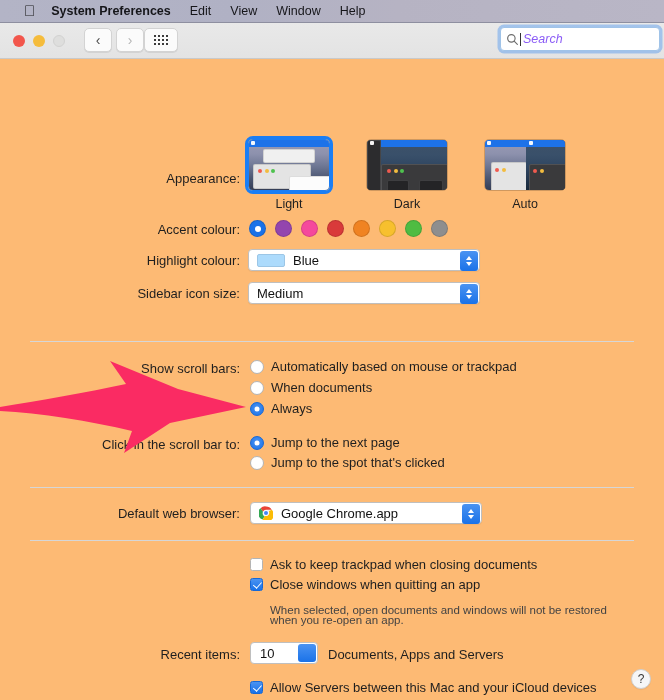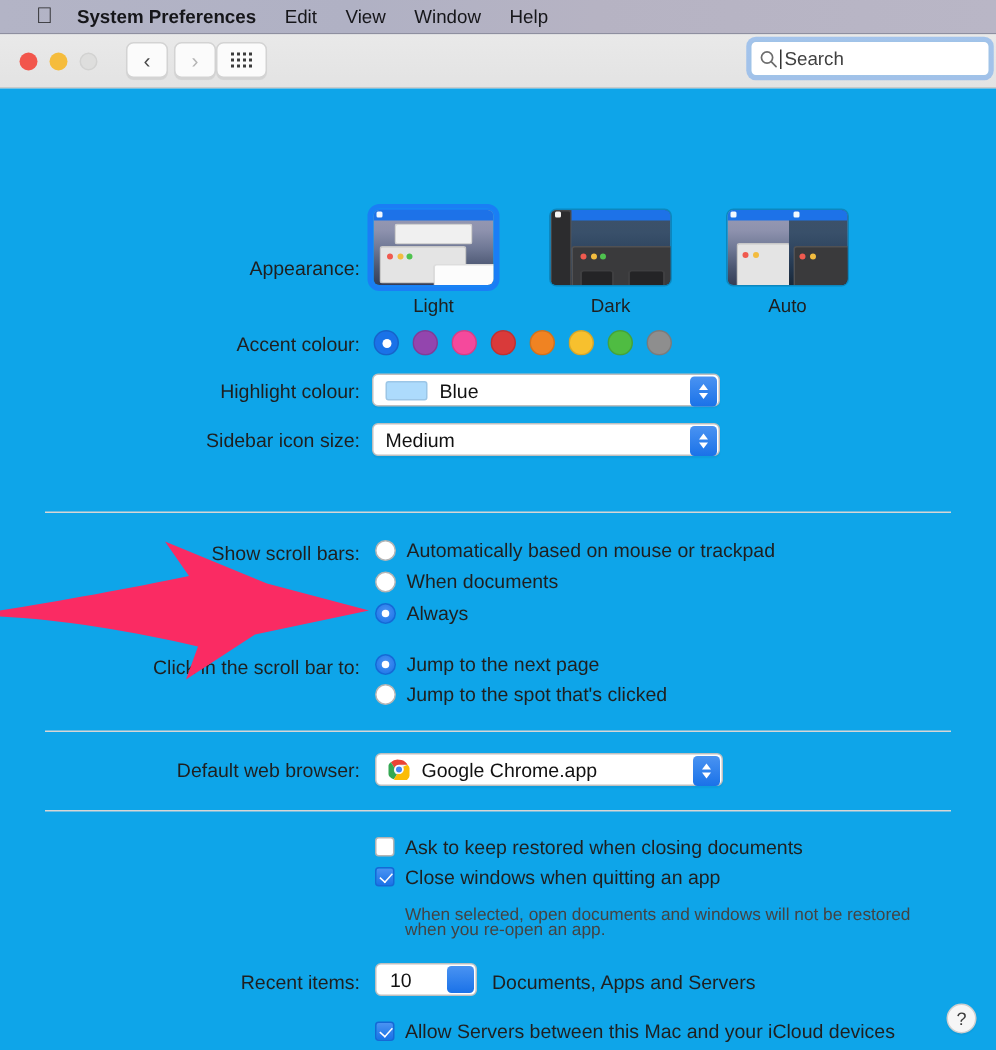--- a/index.html
+++ b/index.html
@@ -82,24 +82,24 @@
     width: 100%; height: 100%;
     background: #fff; border: 1px solid #a0c3e8;
     border-radius: 4px;
     box-shadow: 0 0 0 2.5px rgba(80,150,240,.45);
     display: flex; align-items: center; padding-left: 5px;
   }
   .mag { width: 13px; height: 13px; flex: none; margin-right: 1px; }
   .caret {
     width: 1px; height: 13px; background: #333; margin-right: 2px;
   }
-  .searchph { font-size: 12.5px; color: #404040; }
-
-  
-  .content { position: relative; width: 100%; height: 641px; background: #0ea5e9; }
+  .searchph { font-size: 12.5px; color: #8b5cf6; font-style: italic; }
+
+  
+  .content { position: relative; width: 100%; height: 641px; background: #fdba74; }
   .lbl {
     font-size: 13px; color: #1f1f1f;
     text-align: right; white-space: nowrap;
   }
   .sub { font-size: 11.5px; color: #434343; line-height: 1.35; }
 
   
   .labelcol { position: absolute; width: 240px; left: 0; text-align: right; }
 
   
@@ -444,21 +444,21 @@
       <span class="arrows">
         <i class="ar up"></i>
           <i class="ar dn"></i>
       </span>
     </div>
 
     <div class="divider" style="top:481px;"></div>
 
     <div class="cbrow" style="left:250px;top:498px;">
       <span class="cb"></span>
-      <span class="cbtxt">Ask to keep restored when closing documents</span>
+      <span class="cbtxt">Ask to keep trackpad when closing documents</span>
     </div>
     <div class="cbrow" style="left:250px;top:518px;">
       <span class="cb on"></span>
       <span class="cbtxt">Close windows when quitting an app</span>
     </div>
     <div class="sub" style="position:absolute;left:270px;top:544px;width:370px;">When selected, open documents and windows will not be restored</div>
     <div class="sub" style="position:absolute;left:270px;top:554px;width:370px;">when you re-open an app.</div>
 
     <div class="labelcol lbl" style="top:588px;">Recent items:</div>
     <div class="stepper" style="left:250px;top:583px;">

